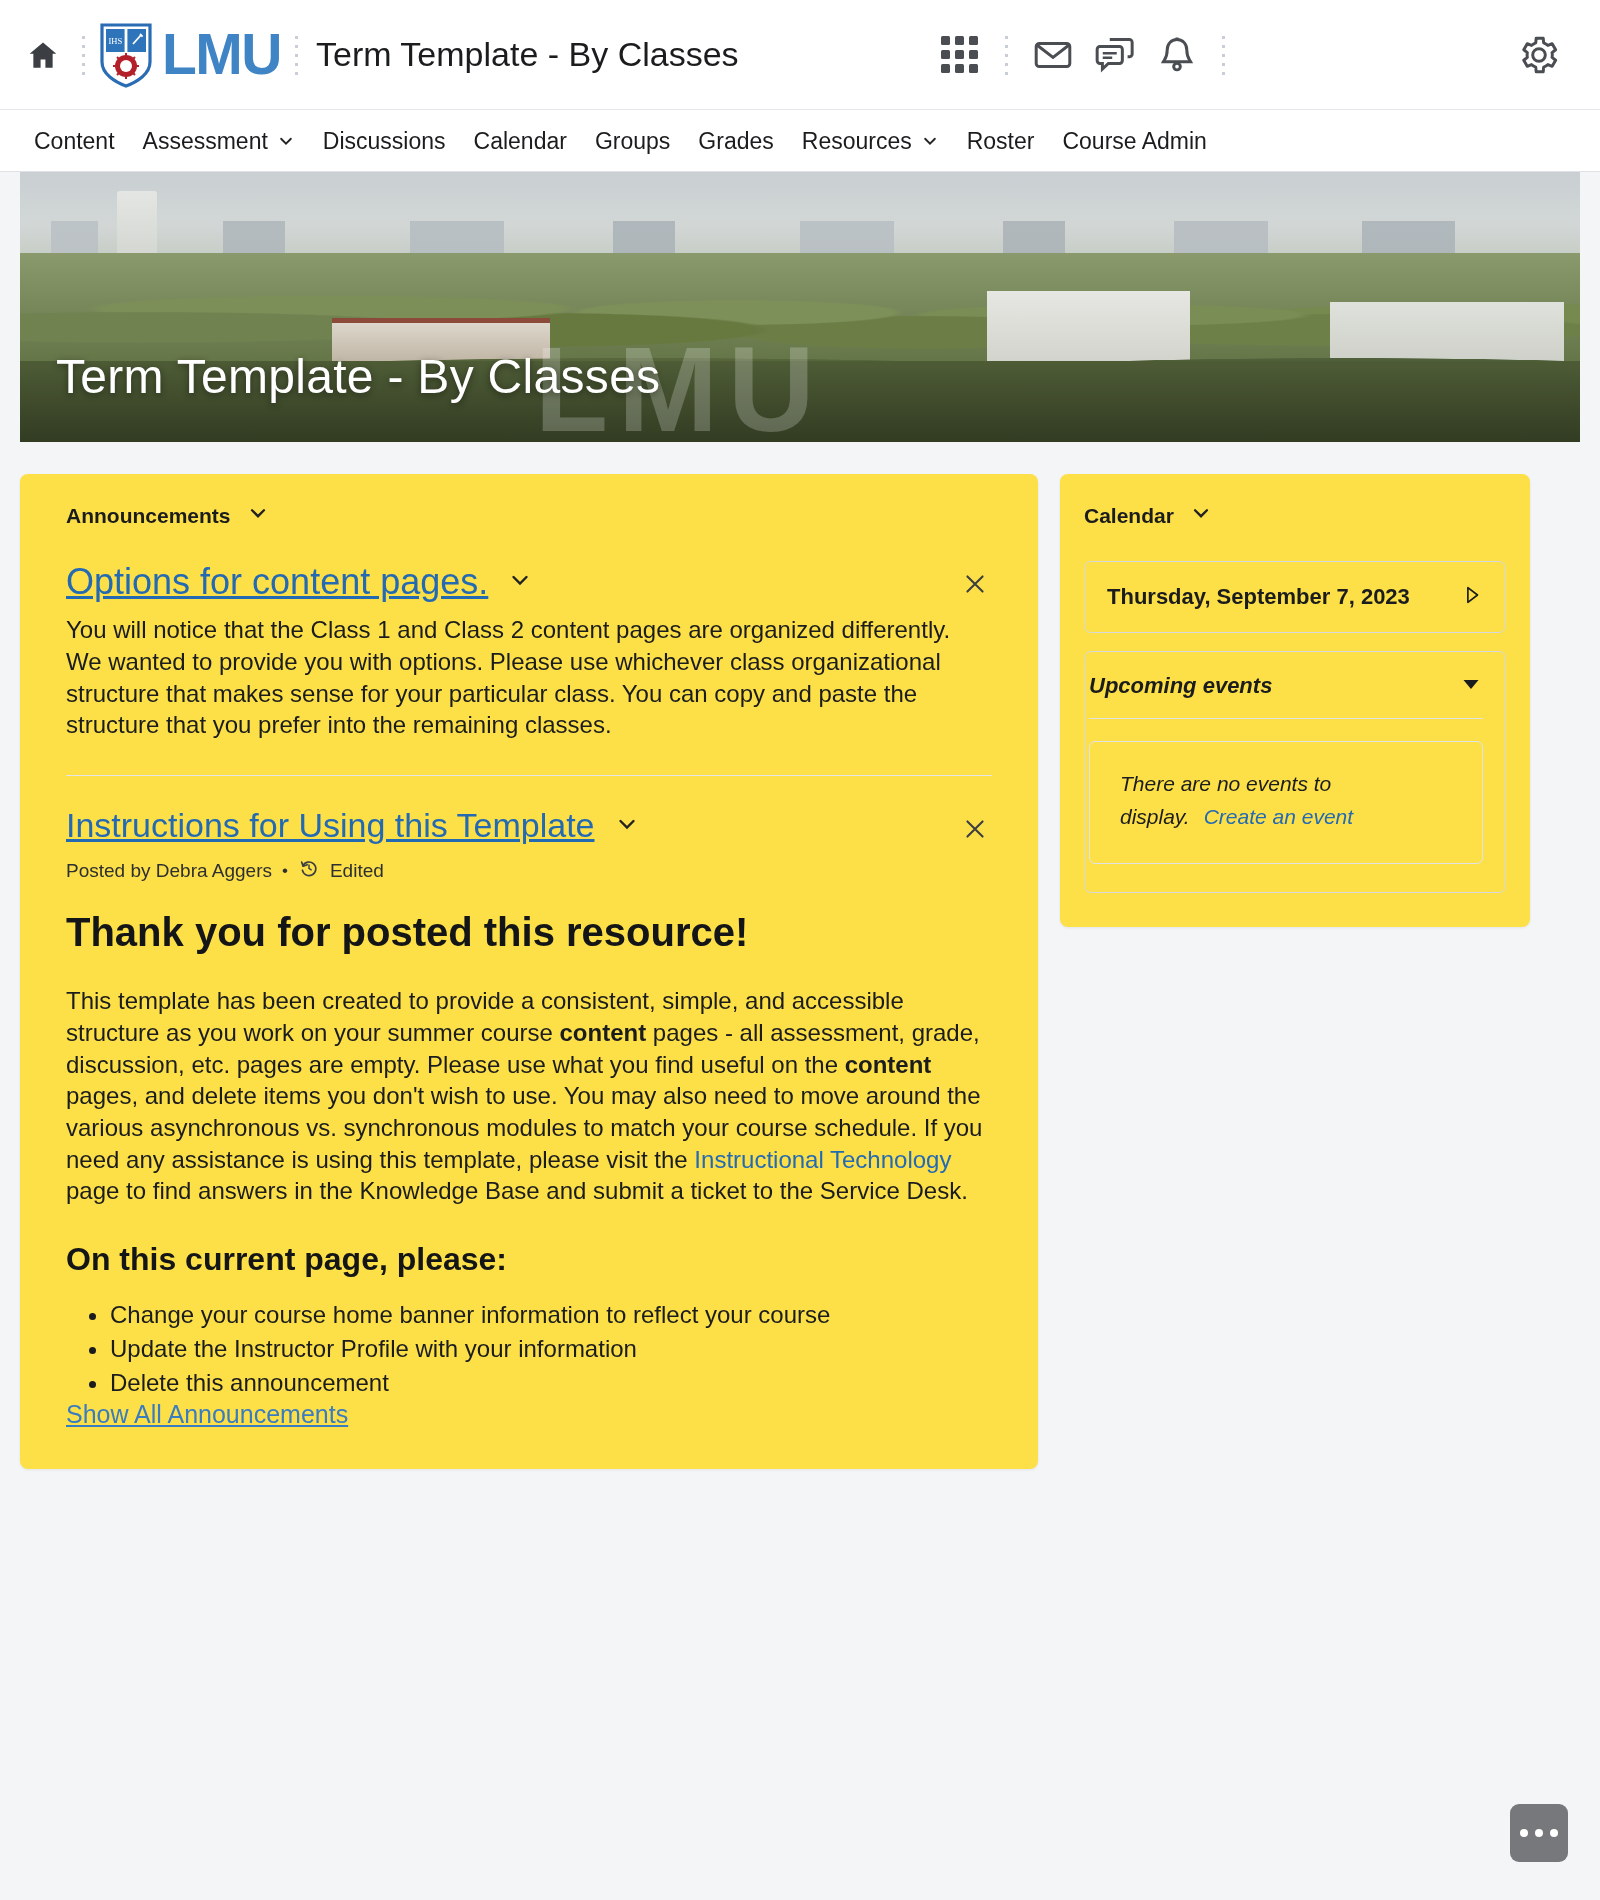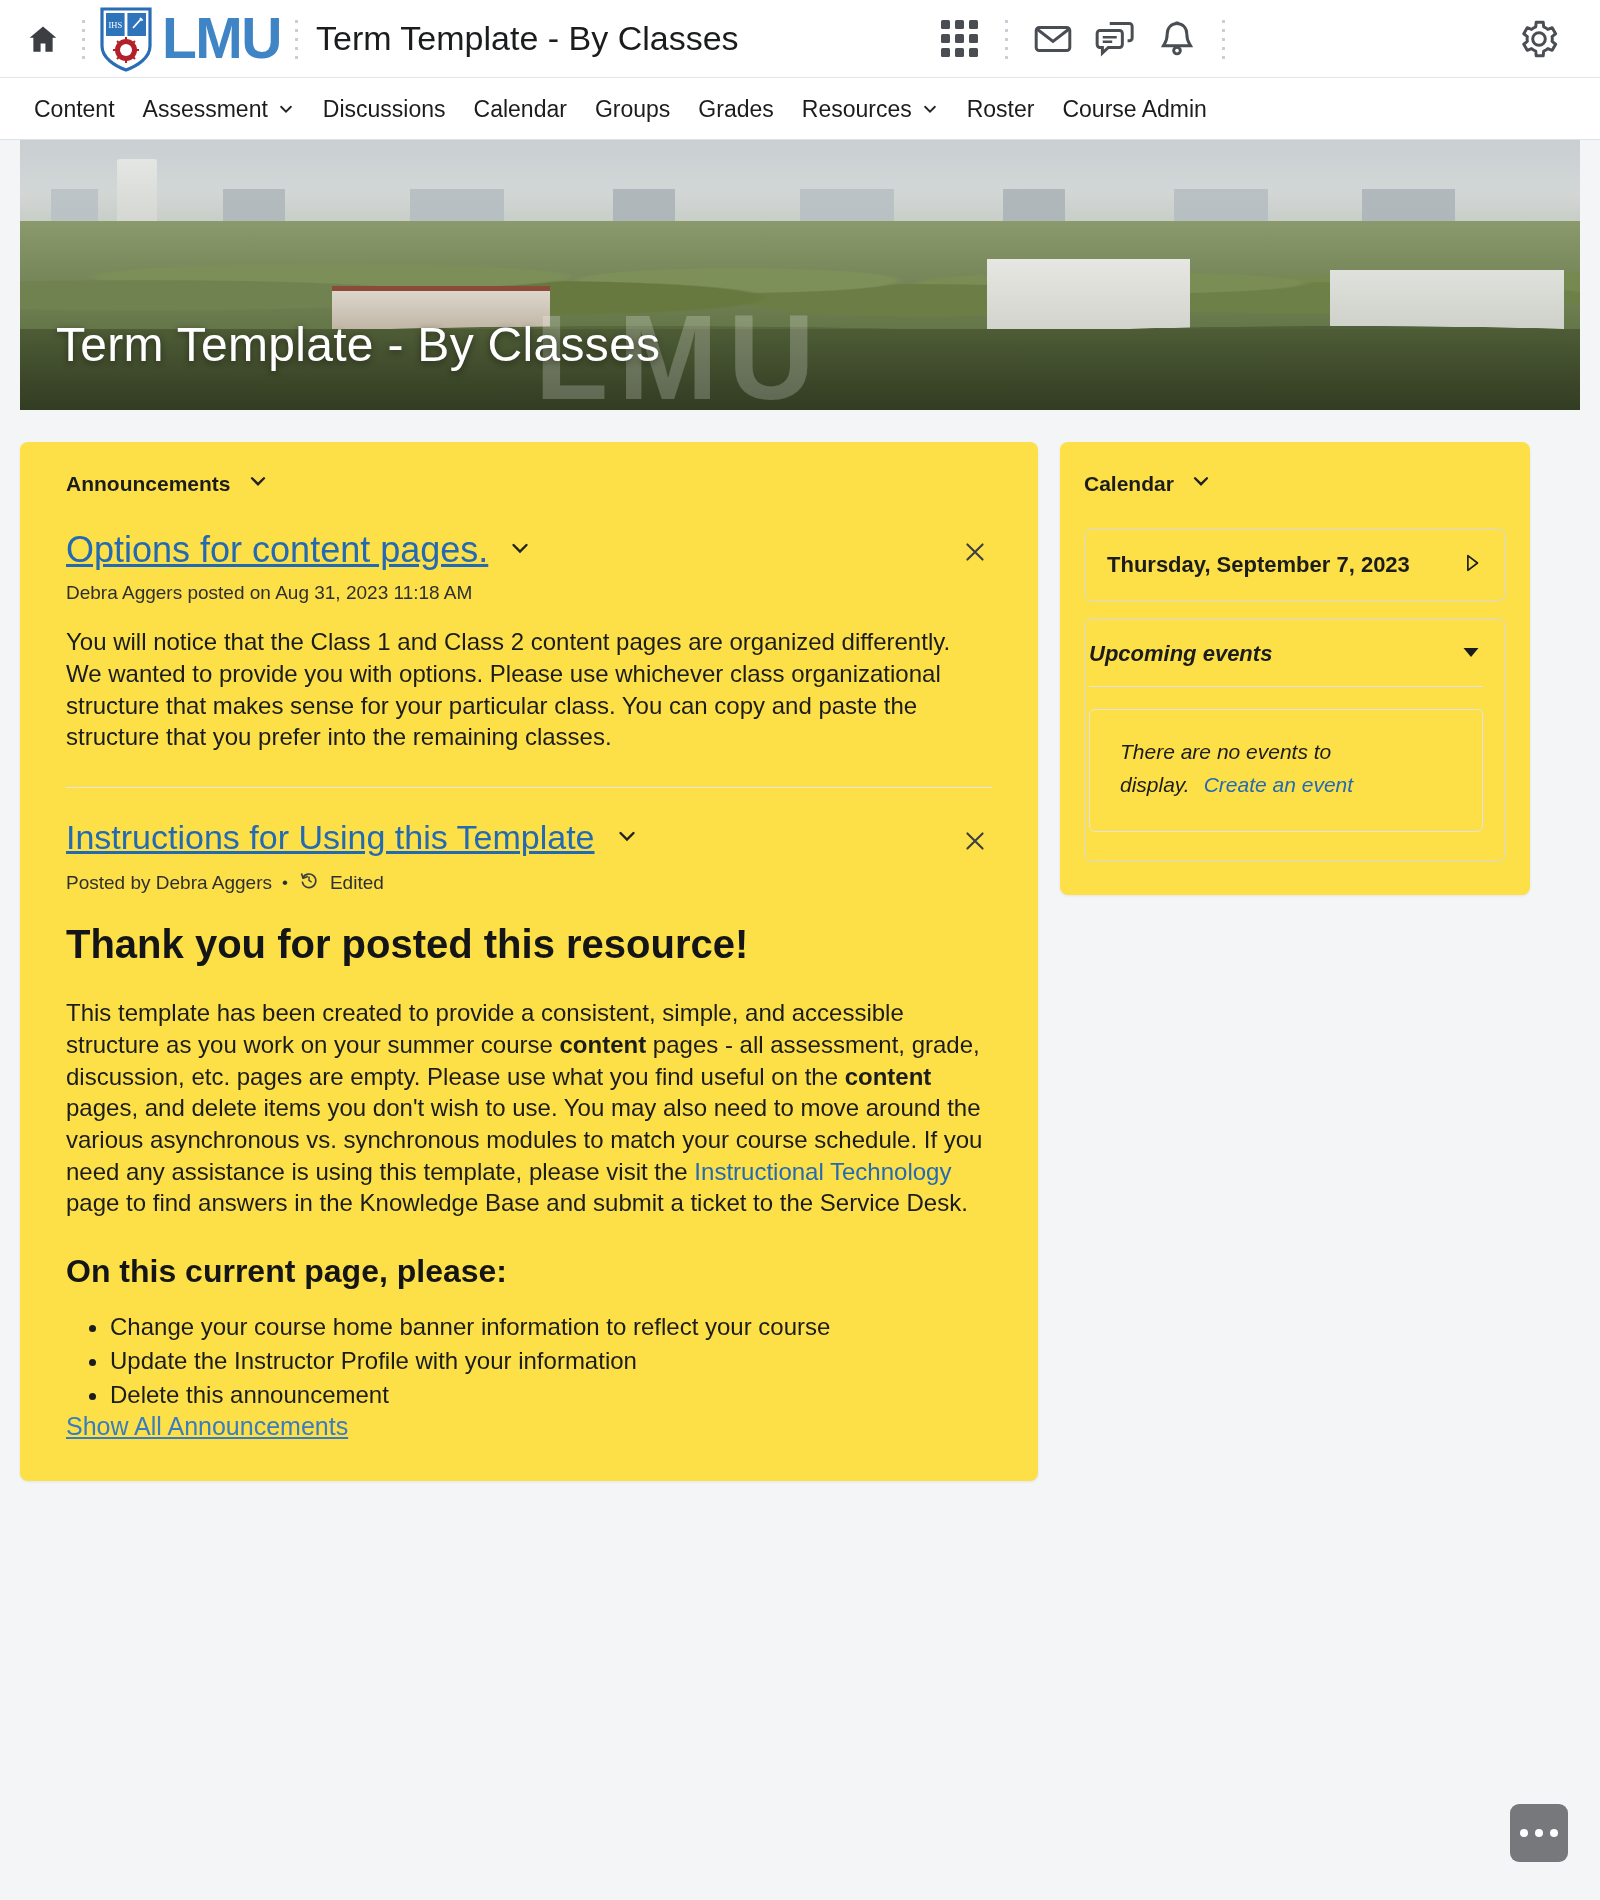--- a/index.html
+++ b/index.html
@@ -7,21 +7,21 @@
     width: 1600px;
     height: 1900px;
     background: #f4f5f7;
     font-family: "Liberation Sans", sans-serif;
     color: #202122;
     overflow: hidden;
   }
 
   
   .topbar {
-    height: 78px;
+    height: 110px;
     background: #ffffff;
     display: flex;
     align-items: center;
     padding: 0 34px 0 18px;
     border-bottom: 1px solid #e6e7ea;
     position: relative;
   }
   .home-btn {
     width: 50px; height: 50px;
     display: flex; align-items: center; justify-content: center;
@@ -466,23 +466,20 @@
             </svg>
         </div>
         <div class="ann-title-row">
           <a class="ann-title" href="#">Options for content pages.</a>
           <span>
             <svg width="24" height="24" viewBox="0 0 24 24">
                 <path d="M5.5 9 L12 15.5 L18.5 9" fill="none" stroke="#222" stroke-width="2.4" stroke-linecap="round"></path>
               </svg>
           </span>
         </div>
-        <div class="ann-meta">
-          <span>Debra Aggers posted on Aug 31, 2023 11:18 AM</span>
-        </div>
         <div class="ann-body">
           <p>You will notice that the Class 1 and Class 2 content pages are organized differently. We wanted to provide you with options. Please use whichever class organizational structure that makes sense for your particular class. You can copy and paste the structure that you prefer into the remaining classes.</p>
         </div>
       </div>
 
       <div class="ann-divider"></div>
 
       
       <div class="ann-item">
         <div class="ann-close">

